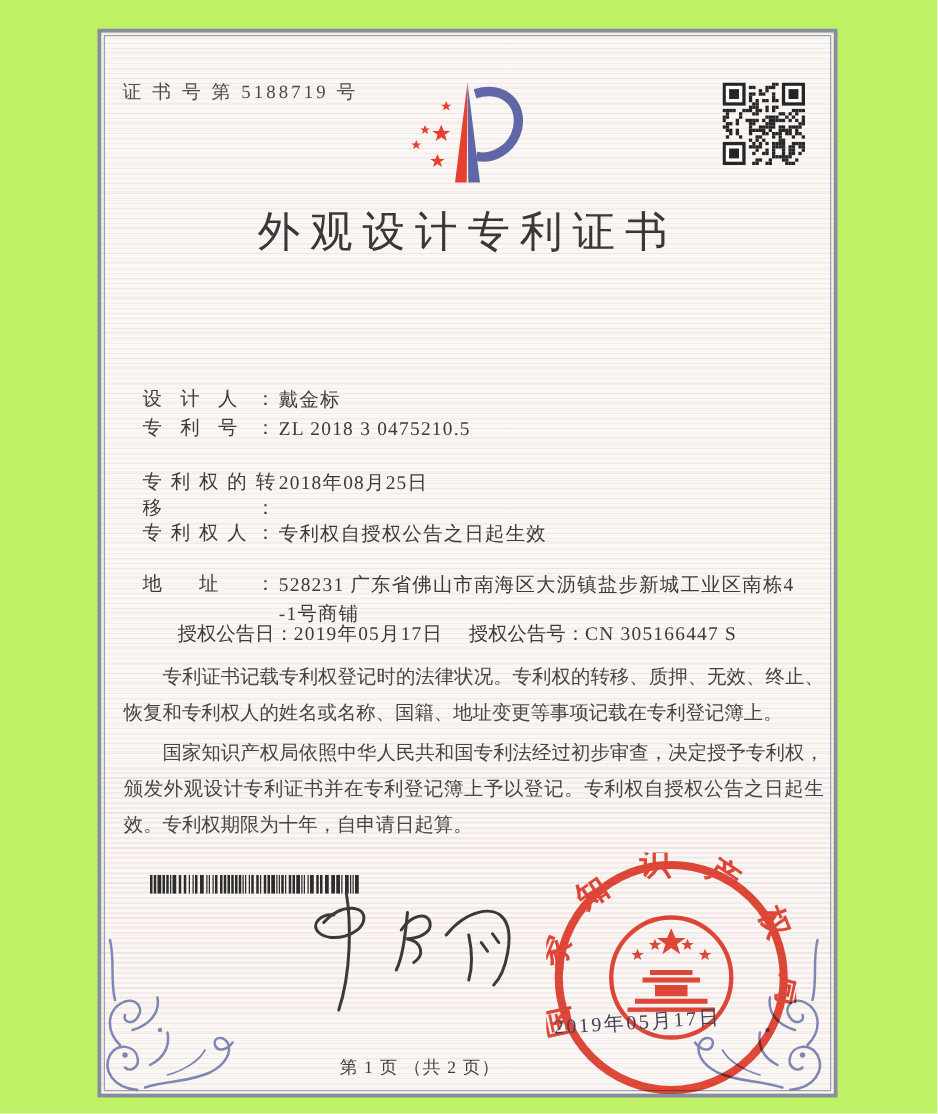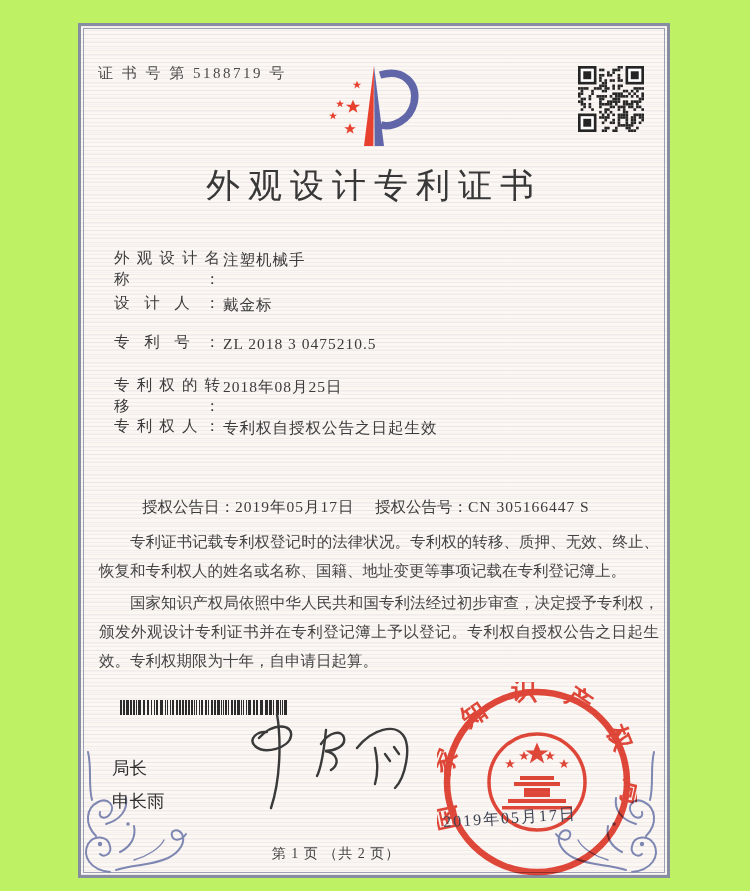--- a/index.html
+++ b/index.html
@@ -330,34 +330,35 @@
       <rect x="50.160000000000004" y="2.64" width="13.200000000000001" height="13.200000000000001" fill="#fff"></rect>
       <rect x="52.800000000000004" y="5.28" width="7.92" height="7.92" fill="#252525"></rect>
       <rect x="0" y="47.52" width="18.48" height="18.48" fill="#252525"></rect>
       <rect x="2.64" y="50.160000000000004" width="13.200000000000001" height="13.200000000000001" fill="#fff"></rect>
       <rect x="5.28" y="52.800000000000004" width="7.92" height="7.92" fill="#252525"></rect>
     </svg>
 
   <div class="title">外观设计专利证书</div>
 
   
-  <div class="frow" style="top:248px">
-    <span class="flabel">外观设计名称：</span><span class="fvalue">注塑机械手</span>
-  </div>
-  <div class="frow" style="top:293px">
+  <div class="frow" style="top:309px">
     <span class="flabel">设计人：</span><span class="fvalue">戴金标</span>
   </div>
   <div class="frow" style="top:332px">
     <span class="flabel">专利号：</span><span class="fvalue">ZL 2018 3 0475210.5</span>
   </div>
   <div class="frow" style="top:375px">
     <span class="flabel">专利权的转移：</span><span class="fvalue">2018年08月25日</span>
   </div>
   <div class="frow" style="top:416px">
     <span class="flabel">专利权人：</span><span class="fvalue">专利权自授权公告之日起生效</span>
+  </div>
+  <div class="frow" style="top:457px">
+    <span class="flabel">地址：</span><span class="fvalue">528231 广东省佛山市南海区大沥镇盐步新城工业区南栋4
+-1号商铺</span>
   </div>
   <div class="frow" style="top:497px; width:545px;margin-left:28px;">
     <span class="grant-pair"><span>授权公告日：</span><span style="letter-spacing:1px">2019年05月17日</span></span>
     <span class="grant-2"><span>授权公告号：</span><span style="letter-spacing:1px">CN 305166447 S</span></span>
   </div>
 
   <div class="paras">
     <p>专利证书记载专利权登记时的法律状况。专利权的转移、质押、无效、终止、恢复和专利权人的姓名或名称、国籍、地址变更等事项记载在专利登记簿上。</p>
     <p>国家知识产权局依照中华人民共和国专利法经过初步审查，决定授予专利权，颁发外观设计专利证书并在专利登记簿上予以登记。专利权自授权公告之日起生效。专利权期限为十年，自申请日起算。</p>
   </div>
@@ -412,24 +413,20 @@
       <rect x="140" y="0" width="3" height="15" fill="#2c2c2c"></rect>
       <rect x="145" y="0" width="3" height="15" fill="#2c2c2c"></rect>
       <rect x="149" y="0" width="3" height="15" fill="#2c2c2c"></rect>
       <rect x="153" y="0" width="1" height="15" fill="#2c2c2c"></rect>
       <rect x="156" y="0" width="3" height="15" fill="#2c2c2c"></rect>
       <rect x="160" y="0" width="1" height="15" fill="#2c2c2c"></rect>
       <rect x="162" y="0" width="1" height="15" fill="#2c2c2c"></rect>
       <rect x="164" y="0" width="3" height="15" fill="#2c2c2c"></rect>
     </svg>
 
-  <div class="signatory">
-    <div>局长</div>
-    <div>申长雨</div>
-  </div>
 
   
   <svg class="signature" width="195" height="108" viewBox="0 0 195 108" fill="none" stroke="#3a3a3a" stroke-width="2.4" stroke-linecap="round">
     <path d="M34,30 C48,14 68,16 66,28 C64,40 40,47 30,38 C23,31 32,23 42,24"></path>
     <path d="M52,6 C56,30 56,70 46,100"></path>
     <path d="M96,36 C104,24 117,21 119,30 C121,39 108,43 100,43 C113,45 115,56 106,62"></path>
     <path d="M101,22 C99,42 97,58 92,68"></path>
     <path d="M132,40 C148,20 170,16 178,27 C187,39 180,70 170,80"></path>
     <path d="M150,40 C153,54 153,66 150,76"></path>
     <path d="M160,46 l5,7"></path>

